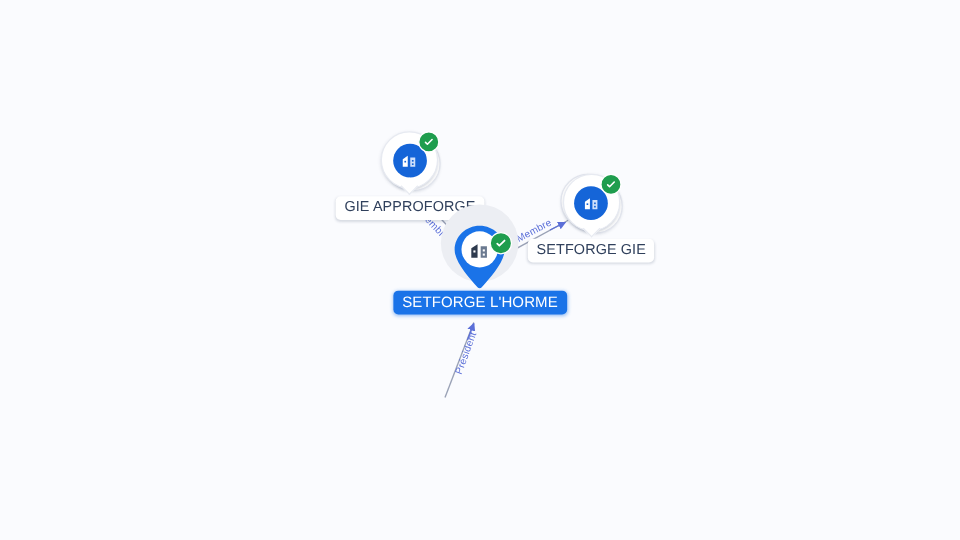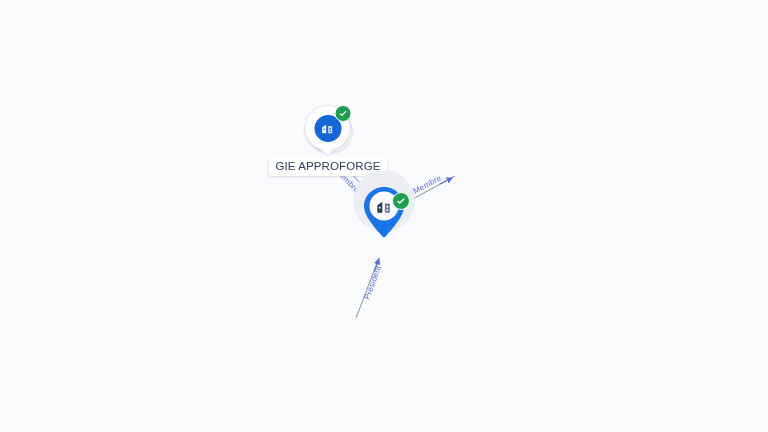--- a/index.html
+++ b/index.html
@@ -245,20 +245,45 @@
         <span class="check-badge" style="right:-2px; top:-1px;">
           <svg width="9" height="9" viewBox="0 0 24 24">
             <path d="M5 13l4 4L19 7" stroke="#ffffff" stroke-width="3.4" fill="none" stroke-linecap="round" stroke-linejoin="round"></path>
           </svg>
         </span>
       </div>
     </div>
     <div class="node-label plain">GIE APPROFORGE</div>
   </div>
 
+  <div class="node" style="left:473px; top:173px;">
+    <div class="node-art">
+      <div class="stack-card s1"></div>
+      <div class="stack-card s2"></div>
+      <div class="stack-card s3"></div>
+      <div class="pin-round">
+        <span class="tail"></span>
+        <span class="badge-square">
+          <svg width="16" height="16" viewBox="0 0 24 24" fill="none">
+            <path d="M4 20V11l6-4v13" fill="#ffffff"></path>
+            <path d="M13 20V9l6 0v11" fill="#cfe0fb"></path>
+            <rect x="6" y="13" width="2" height="2" fill="#1565d8"></rect>
+            <rect x="15" y="12" width="2" height="2" fill="#1565d8"></rect>
+            <rect x="15" y="16" width="2" height="2" fill="#1565d8"></rect>
+          </svg>
+        </span>
+        <span class="check-badge" style="right:-2px; top:-1px;">
+          <svg width="9" height="9" viewBox="0 0 24 24">
+            <path d="M5 13l4 4L19 7" stroke="#ffffff" stroke-width="3.4" fill="none" stroke-linecap="round" stroke-linejoin="round"></path>
+          </svg>
+        </span>
+      </div>
+    </div>
+    <div class="node-label plain">SETFORGE GIE</div>
+  </div>
 
   <div class="node" style="left:384px; top:214px;">
     <div class="node-art" style="width:62px;height:62px;">
       <div class="pin-halo"></div>
       <div class="pin-drop-wrap">
         <svg class="pin-drop" width="42" height="52" viewBox="0 0 42 52">
           <path d="M21 1 C10 1 1 9.6 1 20.2 C1 30 12 42 19.3 50.3 a2.2 2.2 0 0 0 3.4 0
                    C30 42 41 30 41 20.2 C41 9.6 32 1 21 1 z" fill="#1a73e8"></path>
           <circle cx="21" cy="20" r="14.5" fill="#ffffff"></circle>
         </svg>
@@ -271,16 +296,17 @@
             <rect x="15" y="16" width="2" height="2" fill="#ffffff"></rect>
           </svg>
         </span>
         <span class="check-badge" style="right:-1px; top:6px; width:16px; height:16px;">
           <svg width="10" height="10" viewBox="0 0 24 24">
             <path d="M5 13l4 4L19 7" stroke="#ffffff" stroke-width="3.4" fill="none" stroke-linecap="round" stroke-linejoin="round"></path>
           </svg>
         </span>
       </div>
     </div>
+    <div class="node-label selected" style="margin-top:-6px;">SETFORGE L'HORME</div>
   </div>
 
 
 </div>
 
 </body></html>

